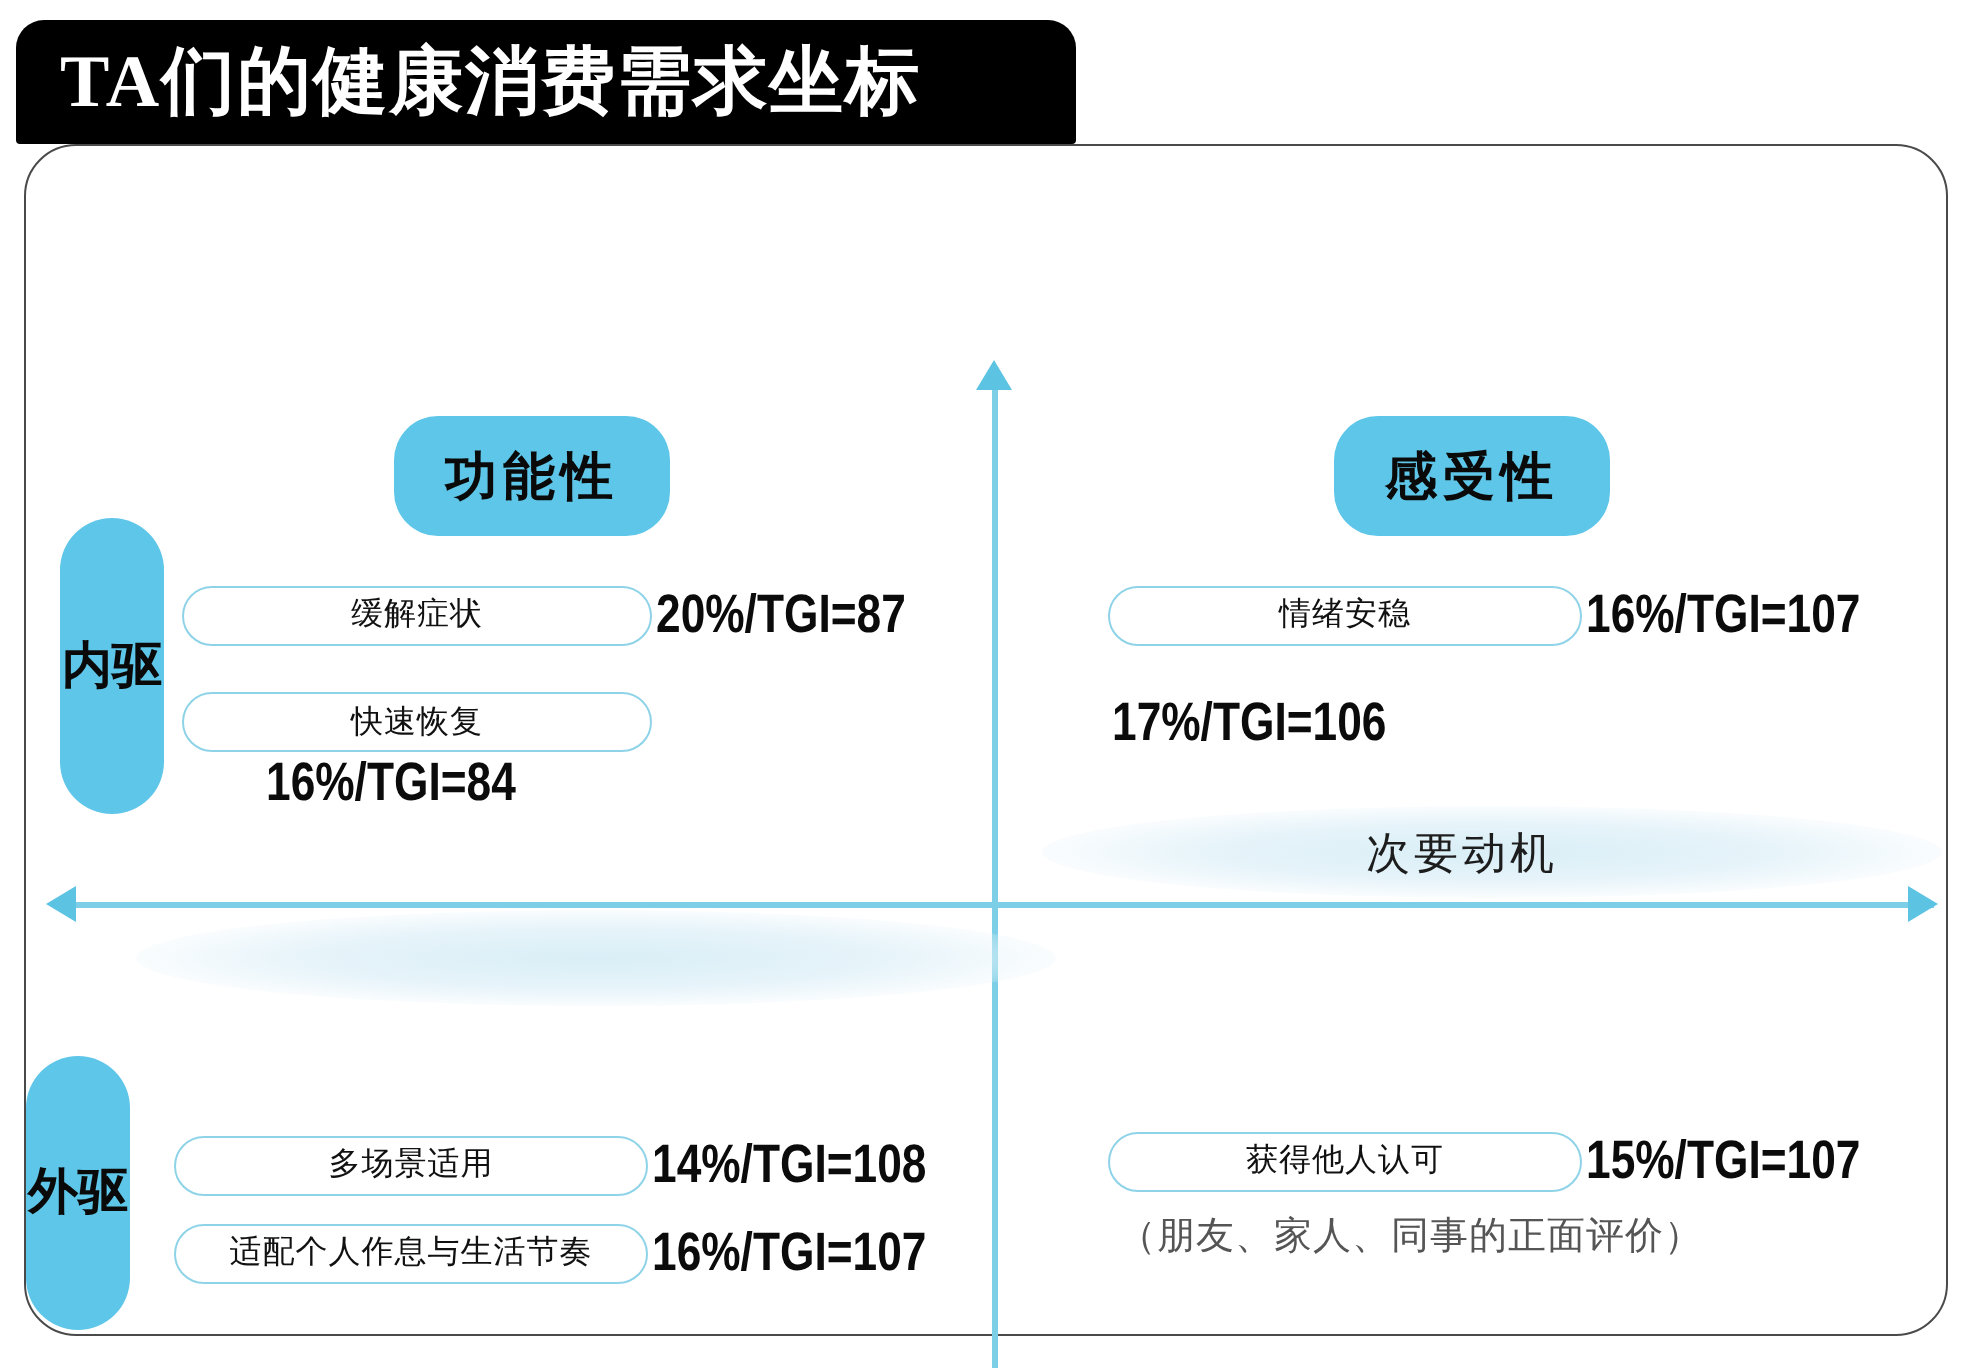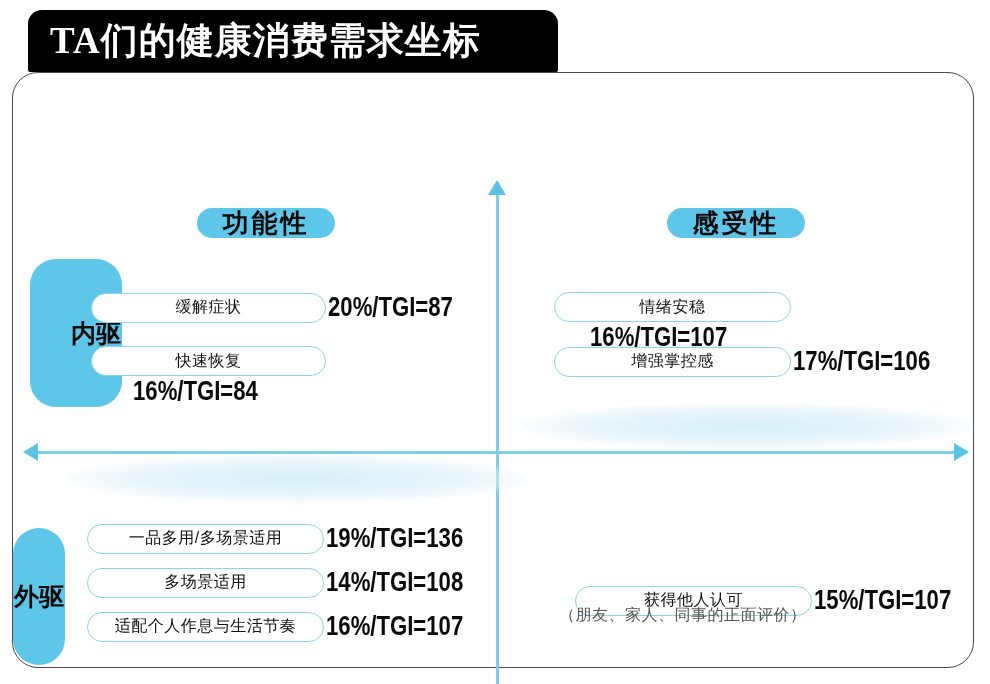--- a/index.html
+++ b/index.html
@@ -18,21 +18,21 @@
     width:962px; height:596px;
     border:1.5px solid #4a4a4a;
     border-radius:26px;
     background:#fff;
     box-sizing:border-box;
   }
 
   
   #title-banner{
     position:absolute;
-    left:28px; top:10px;
+    left:8px; top:10px;
     width:530px; height:62px;
     background:#000;
     border-radius:14px 14px 2px 2px;
     display:flex;align-items:center;
     z-index:5;
   }
   #title-text{
     color:#fff;
     font-family:"Liberation Serif","DejaVu Serif",serif;
     font-size:37px;
@@ -82,21 +82,21 @@
     white-space:nowrap;
   }
   #label-primary{left:196px;top:398px;}
   #label-secondary{left:670px;top:339px;}
 
   
   .cat-badge{
     position:absolute;
     background:#5ec6e8;
     border-radius:22px;
-    height:30px;
+    height:60px;
     display:flex;align-items:center;justify-content:center;
     color:#0a0a0a;
     font-size:26px;
     font-weight:700;
     letter-spacing:3px;
     font-family:"Liberation Sans","DejaVu Sans",sans-serif;
   }
   #badge-functional{left:184px;top:135px;width:138px;}
   #badge-emotional{left:654px;top:135px;width:138px;}
 
@@ -106,21 +106,21 @@
     background:#5ec6e8;
     border-radius:26px;
     width:52px;
     display:flex;align-items:center;justify-content:center;
     color:#0a0a0a;
     font-size:25px;
     font-weight:700;
     line-height:1.06;
   }
   .drive-pill span{display:block;text-align:center;}
-  #drive-inner{left:17px;top:186px;height:148px;padding-left:40px;}
+  #drive-inner{left:17px;top:186px;height:148px;}
   #drive-outer{left:0;top:455px;height:137px;}
 
   
   .item-row{position:absolute;display:flex;align-items:center;}
   .item-pill{
     border:1.6px solid #8fd3e8;
     border-radius:18px;
     background:#fff;
     height:30px;
     display:flex;align-items:center;justify-content:center;
@@ -135,64 +135,65 @@
     font-size:27px;
     font-weight:700;
     color:#0b0b0b;
     font-family:"Liberation Sans Narrow","Liberation Sans","DejaVu Sans Condensed",sans-serif;
     transform:scaleX(0.82);
     transform-origin:left center;
     white-space:nowrap;
   }
   .sub-note{
     position:absolute;
-    font-size:16px;
+    font-size:19px;
     color:#555;
     letter-spacing:0.5px;
     white-space:nowrap;
   }
 
   
   #row-q1-0{left:78px;top:219px;}
   #row-q1-0 .item-pill{width:235px;}
   #row-q1-1{left:78px;top:273px;flex-direction:column;}
   #row-q1-1 .item-pill{width:235px;}
 
   
-  #row-q2-0{left:541px;top:219px;flex-direction:column;}
+  #row-q2-0{left:541px;top:219px;}
   #row-q2-0 .item-pill{width:237px;}
   #row-q2-1{left:541px;top:273px;}
   #row-q2-1 .item-pill{width:237px;}
 
   
   #row-q3-0{left:74px;top:450px;}
   #row-q3-0 .item-pill{width:237px;}
   #row-q3-1{left:74px;top:494px;}
   #row-q3-1 .item-pill{width:237px;}
   #row-q3-2{left:74px;top:538px;}
   #row-q3-2 .item-pill{width:237px;}
 
   
-  #row-q4-0{left:562px;top:492px;margin-top:20px;}
+  #row-q4-0{left:541px;top:492px;}
   #row-q4-0 .item-pill{width:237px;}
   #note-q4{left:546px;top:532px;}
 </style>
 </head>
 <body>
 
 <div id="card">
 
   <div class="axis-line" id="axis-h"></div>
   <div class="axis-line" id="axis-v"></div>
   <div class="arrow" id="arrow-left"></div>
   <div class="arrow" id="arrow-right"></div>
   <div class="arrow" id="arrow-up"></div>
 
   <div class="blob" id="blob-primary"></div>
   <div class="blob" id="blob-secondary"></div>
+  <div class="motiv-label" id="label-secondary">次要动机</div>
 
   <div class="cat-badge" id="badge-functional">功能性</div>
   <div class="cat-badge" id="badge-emotional">感受性</div>
 
   <div class="drive-pill" id="drive-inner">
     <span>内驱</span>
   </div>
   <div class="drive-pill" id="drive-outer">
     <span>外驱</span>
   </div>
@@ -204,28 +205,23 @@
   <div class="item-row" id="row-q1-1">
     <div class="item-pill">快速恢复</div>
     <div class="item-val">16%/TGI=84</div>
   </div>
 
   <div class="item-row" id="row-q2-0">
     <div class="item-pill">情绪安稳</div>
     <div class="item-val">16%/TGI=107</div>
   </div>
   <div class="item-row" id="row-q2-1">
-    <div class="item-pill">增强掌控感</div>
     <div class="item-val">17%/TGI=106</div>
   </div>
 
-  <div class="item-row" id="row-q3-0">
-    <div class="item-pill">一品多用/多场景适用</div>
-    <div class="item-val">19%/TGI=136</div>
-  </div>
   <div class="item-row" id="row-q3-1">
     <div class="item-pill">多场景适用</div>
     <div class="item-val">14%/TGI=108</div>
   </div>
   <div class="item-row" id="row-q3-2">
     <div class="item-pill">适配个人作息与生活节奏</div>
     <div class="item-val">16%/TGI=107</div>
   </div>
 
   <div class="item-row" id="row-q4-0">

